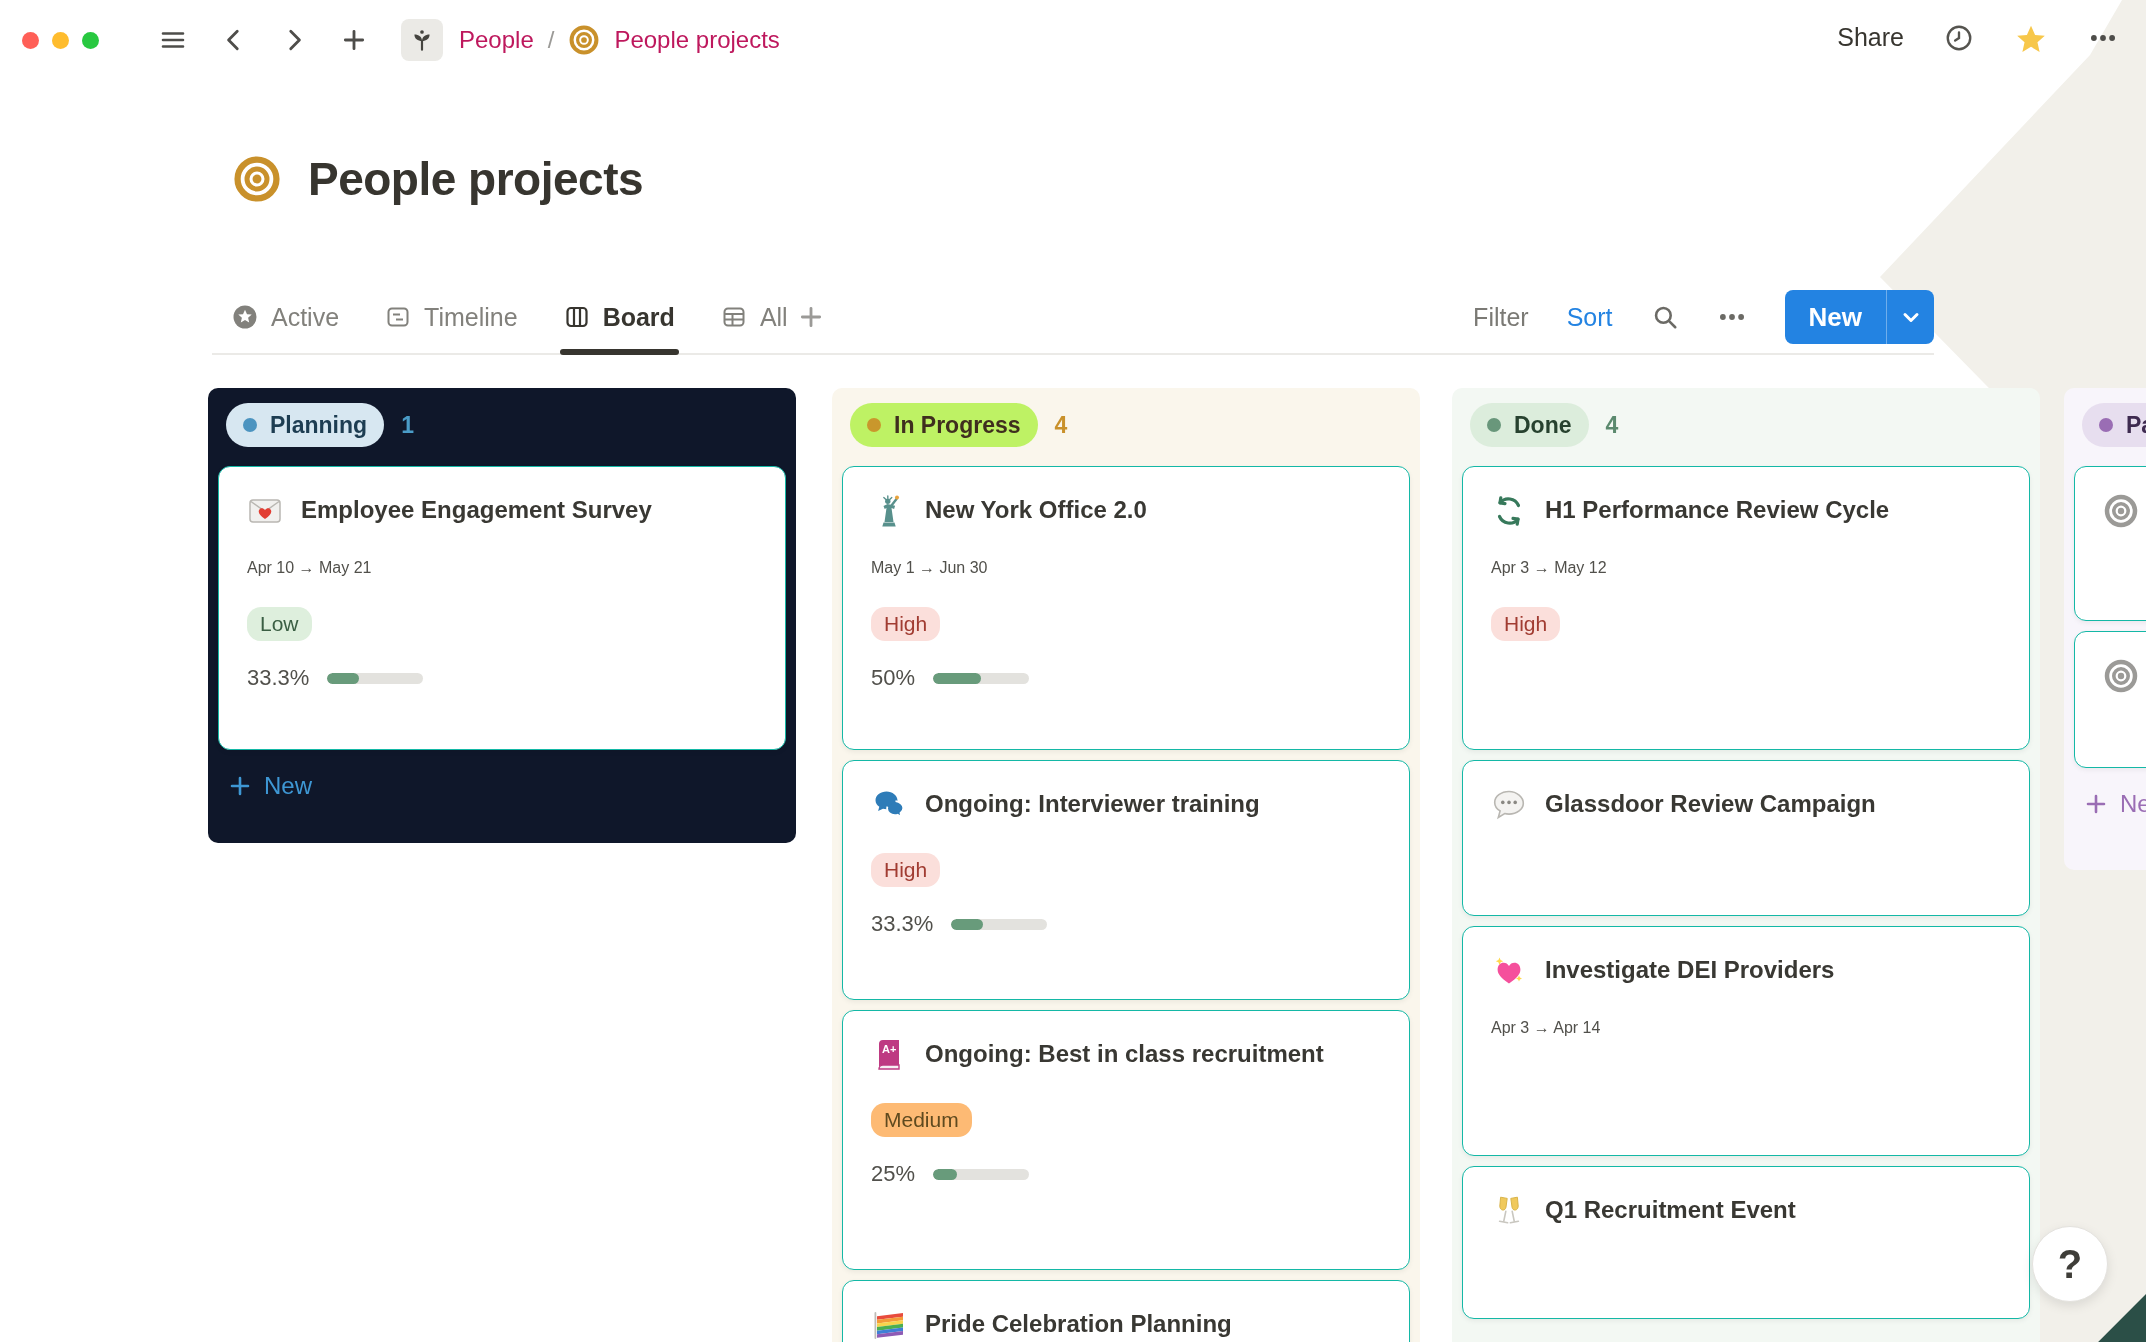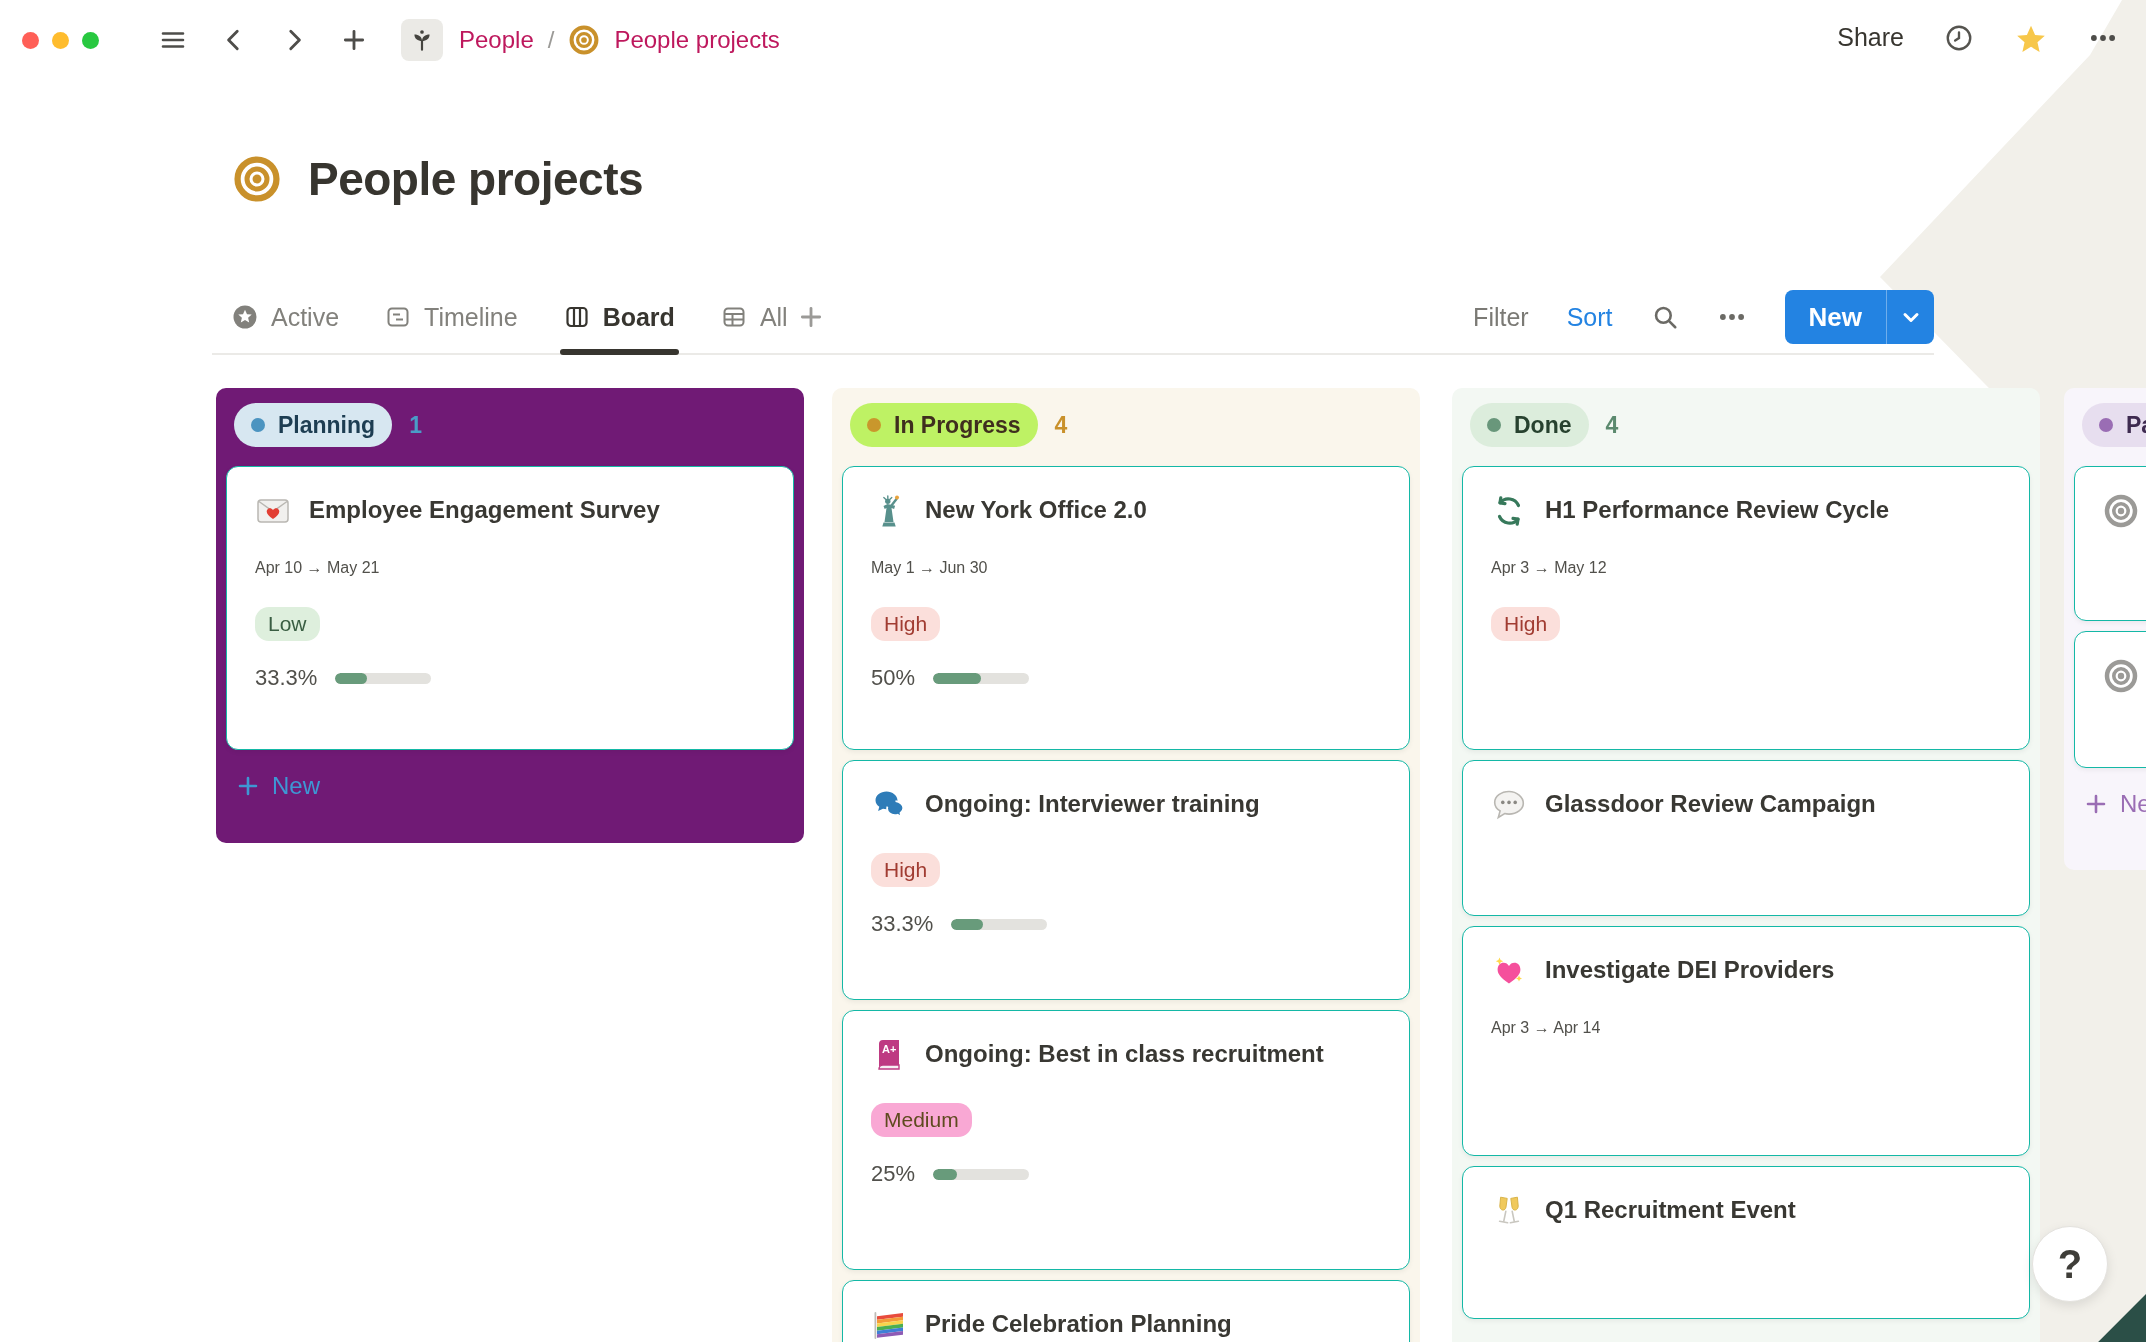--- a/index.html
+++ b/index.html
@@ -235,21 +235,21 @@
             <svg viewBox="0 0 24 24" fill="none" stroke="currentColor" stroke-width="3" stroke-linecap="round" stroke-linejoin="round">
               <path d="M6 9.5l6 6 6-6"></path>
             </svg>
           </span>
         </span>
     </div>
   </div>
 </div>
 
 <div id="board">
-    <div class="col" style="left: 216px; top: 388px; width: 588px; height: 455px; background: #701a75;">
+    <div class="col" style="left: 208px; top: 388px; width: 588px; height: 455px; background: #0f172a;">
       <div class="col-head">
         <span class="pill" style="background: rgb(215, 231, 241); color: rgb(29, 61, 82);">
           <span class="pill-dot" style="background: rgb(76, 148, 192);"></span>
           <span>Planning</span>
         </span>
         <span class="col-count" style="color: rgb(74, 156, 199);">1</span>
       </div>
       <div class="cards">
         <div class="card" style="min-height: 284px; height: 284px;">
           <div class="crow-title">
@@ -329,21 +329,21 @@
         </div>
         <div class="card" style="min-height: 260px; height: 260px;">
           <div class="crow-title">
             <span class="cicon"><svg viewBox="0 0 36 36">
                 <path d="M8 7a4 4 0 0 1 4-4h16v25H12a4 4 0 0 0-4 4z" fill="#BE3A82"></path>
                 <path d="M8 32a4 4 0 0 1 4-4h16v4z" fill="#F6EFF3" stroke="#BE3A82" stroke-width="1.4"></path>
                 <text x="11" y="16" font-size="11" font-weight="bold" fill="#fff" font-family="Liberation Sans, sans-serif">A+</text>
               </svg></span>
             <span class="ctitle">Ongoing: Best in class recruitment</span>
           </div>
-          <div><span class="ctag" style="background: #f9a8d4; color: rgb(95, 74, 31);">Medium</span></div>
+          <div><span class="ctag" style="background: #fdba74; color: rgb(95, 74, 31);">Medium</span></div>
           <div class="cprog">
             <span class="plabel">25%</span>
             <div class="pbar">
               <div class="pfill" style="width: 25%; background: rgb(104, 155, 123);"></div>
             </div>
           </div>
         </div>
         <div class="card" style="min-height: 220px; height: 220px;">
           <div class="crow-title">
             <span class="cicon"><svg viewBox="0 0 36 36">

